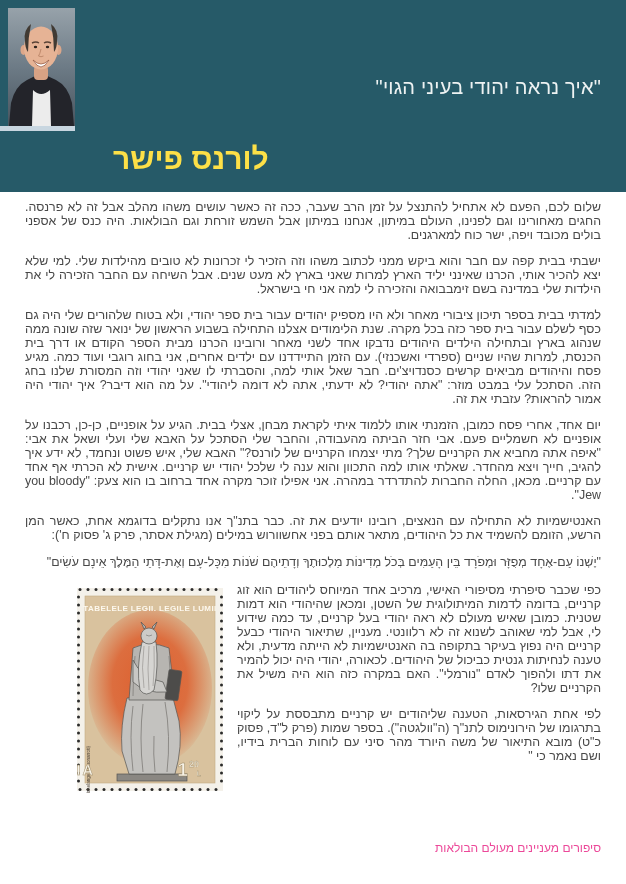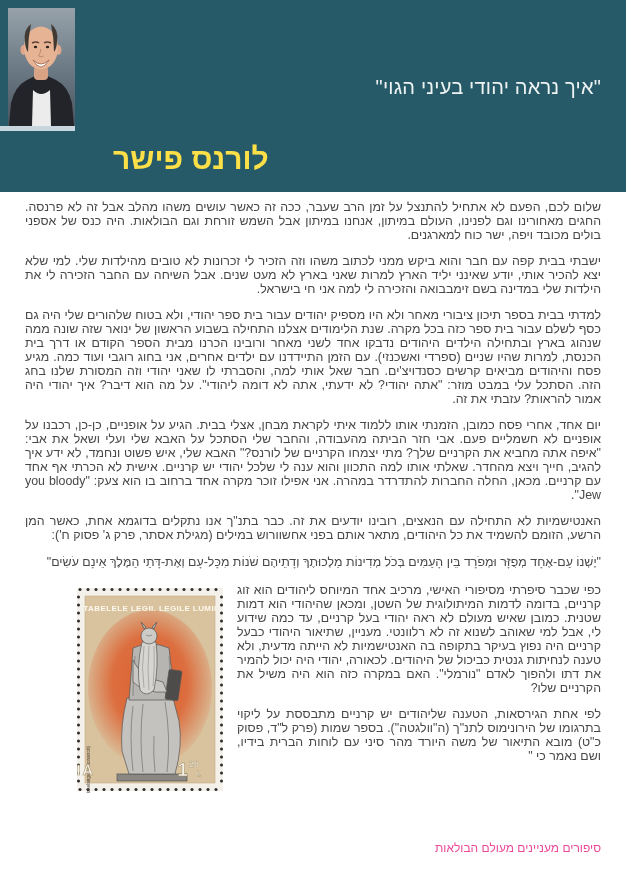--- a/index.html
+++ b/index.html
@@ -114,21 +114,21 @@
       </svg>
     </div>
     <div class="photo-strip"></div>
     <div class="header-title">"איך נראה יהודי בעיני הגוי"</div>
     <div class="header-name">לורנס פישר</div>
   </div>
 
   <div class="content">
 
     <p class="body-p">שלום לכם, הפעם לא אתחיל להתנצל על זמן הרב שעבר, ככה זה כאשר עושים משהו מהלב אבל זה לא פרנסה. החגים מאחורינו וגם לפנינו, העולם במיתון, אנחנו במיתון אבל השמש זורחת וגם הבולאות. היה כנס של אספני בולים מכובד ויפה, ישר כוח למארגנים.</p>
-    <p class="body-p">ישבתי בבית קפה עם חבר והוא ביקש ממני לכתוב משהו וזה הזכיר לי זכרונות לא טובים מהילדות שלי. למי שלא יצא להכיר אותי, יודע שאינני יליד הארץ למרות שאני בארץ לא מעט שנים. אבל השיחה עם החבר הזכירה לי את הילדות שלי במדינה בשם זימבבואה והזכירה לי למה אני חי בישראל.</p>
+    <p class="body-p">ישבתי בבית קפה עם חבר והוא ביקש ממני לכתוב משהו וזה הזכיר לי זכרונות לא טובים מהילדות שלי. למי שלא יצא להכיר אותי, הכרנו שאינני יליד הארץ למרות שאני בארץ לא מעט שנים. אבל השיחה עם החבר הזכירה לי את הילדות שלי במדינה בשם זימבבואה והזכירה לי למה אני חי בישראל.</p>
     <p class="body-p">למדתי בבית בספר תיכון ציבורי מאחר ולא היו מספיק יהודים עבור בית ספר יהודי, ולא בטוח שלהורים שלי היה גם כסף לשלם עבור בית ספר כזה בכל מקרה. שנת הלימודים אצלנו התחילה בשבוע הראשון של ינואר שזה שונה ממה שנהוג בארץ ובתחילה הילדים היהודים נדבקו אחד לשני מאחר ורובינו הכרנו מבית הספר הקודם או דרך בית הכנסת, למרות שהיו שניים (ספרדי ואשכנזי). עם הזמן התיידדנו עם ילדים אחרים, אני בחוג רוגבי ועוד כמה. מגיע פסח והיהודים מביאים קרשים כסנדויצ'ים. חבר שאל אותי למה, והסברתי לו שאני יהודי וזה המסורת שלנו בחג הזה. הסתכל עלי במבט מוזר: "אתה יהודי? לא ידעתי, אתה לא דומה ליהודי". על מה הוא דיבר? איך יהודי היה אמור להראות? עזבתי את זה.</p>
     <p class="body-p">יום אחד, אחרי פסח כמובן, הזמנתי אותו ללמוד איתי לקראת מבחן, אצלי בבית. הגיע על אופניים, כן-כן, רכבנו על אופניים לא חשמליים פעם. אבי חזר הביתה מהעבודה, והחבר שלי הסתכל על האבא שלי ועלי ושאל את אבי: "איפה אתה מחביא את הקרניים שלך? מתי יצמחו הקרניים של לורנס?" האבא שלי, איש פשוט ונחמד, לא ידע איך להגיב, חייך ויצא מהחדר. שאלתי אותו למה התכוון והוא ענה לי שלכל יהודי יש קרניים. אישית לא הכרתי אף אחד עם קרניים. מכאן, החלה החברות להתדרדר במהרה. אני אפילו זוכר מקרה אחד ברחוב בו הוא צעק: "you bloody Jew".</p>
     <p class="body-p">האנטישמיות לא התחילה עם הנאצים, רובינו יודעים את זה. כבר בתנ"ך אנו נתקלים בדוגמא אחת, כאשר המן הרשע, הזומם להשמיד את כל היהודים, מתאר אותם בפני אחשוורוש במילים (מגילת אסתר, פרק ג' פסוק ח'):</p>
     <p class="quote-p">"יֶשְׁנוֹ עַם-אֶחָד מְפֻזָּר וּמְפֹרָד בֵּין הָעַמִּים בְּכֹל מְדִינוֹת מַלְכוּתֶךָ וְדָתֵיהֶם שֹׁנוֹת מִכָּל-עָם וְאֶת-דָּתֵי הַמֶּלֶךְ אֵינָם עֹשִׂים"</p>
 
     <div class="float-section">
       <div class="stamp">
         <svg width="150" height="207" viewBox="0 0 150 207" xmlns="http://www.w3.org/2000/svg">
           <defs>
             <radialGradient id="glow" cx="0.5" cy="0.47" r="0.55">

